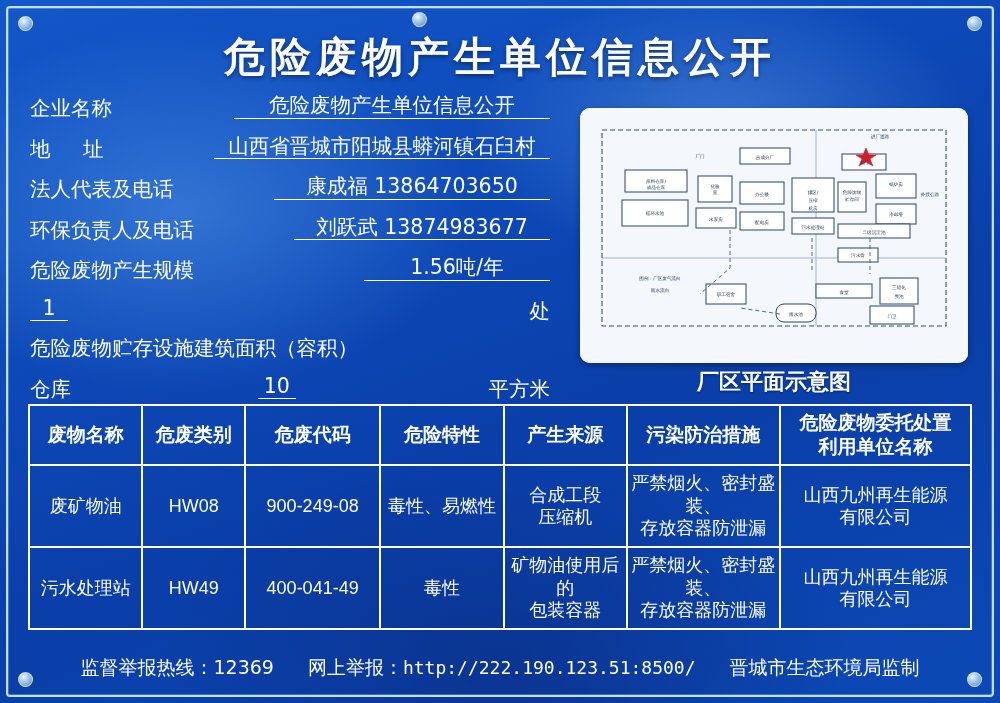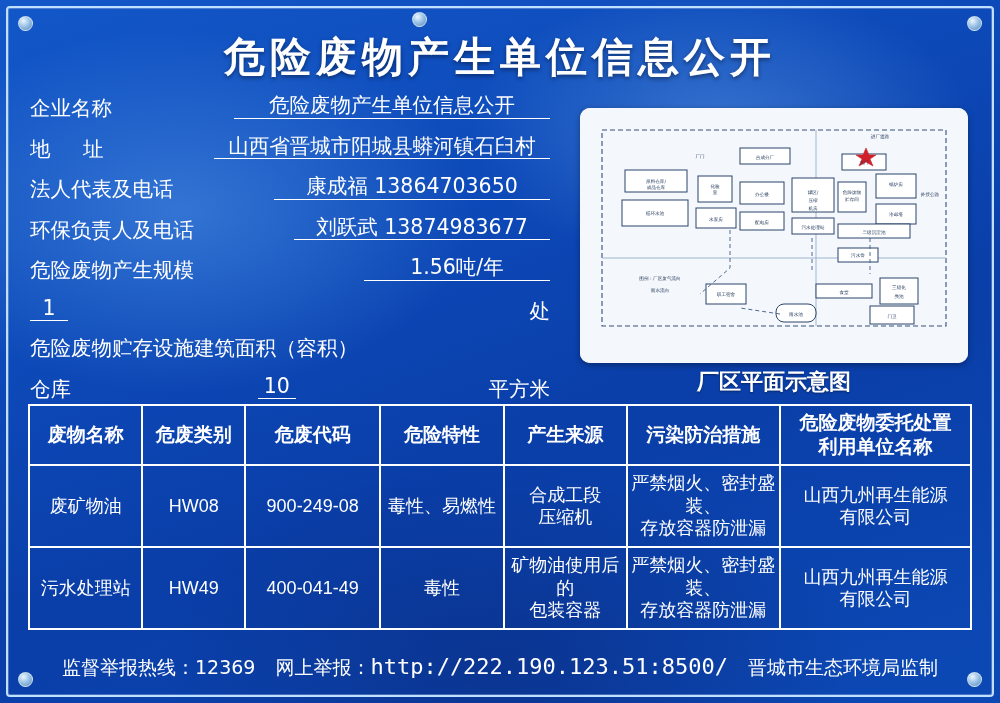--- a/index.html
+++ b/index.html
@@ -98,26 +98,26 @@
   .c2{width:128px;}
   .c3{width:118px;}
   .c4{width:118px;}
   .c5{width:148px;}
   .c6{width:188px;border-radius:13px;}
   .nowrap{white-space:nowrap;}
 
   
   .footer{
     position:absolute;left:0;bottom:22px;width:100%;
-    display:flex;justify-content:center;align-items:center;gap:20px;
+    display:flex;justify-content:center;align-items:center;gap:34px;
     color:#fff;font-size:19px;
     font-family:"DejaVu Sans","Liberation Sans",sans-serif;
   }
   .footer span{white-space:nowrap;}
-  .mono{font-family:"DejaVu Sans Mono","Liberation Mono",monospace;font-size:22px;}
+  .mono{font-family:"DejaVu Sans Mono","Liberation Mono",monospace;font-size:18px;}
 </style>
 </head>
 <body>
 
 <div class="board">
   <div class="frame"></div>
   <div class="screw sc-tl"></div>
   <div class="screw sc-tc"></div>
   <div class="screw sc-tr"></div>
   <div class="screw sc-bl"></div>

